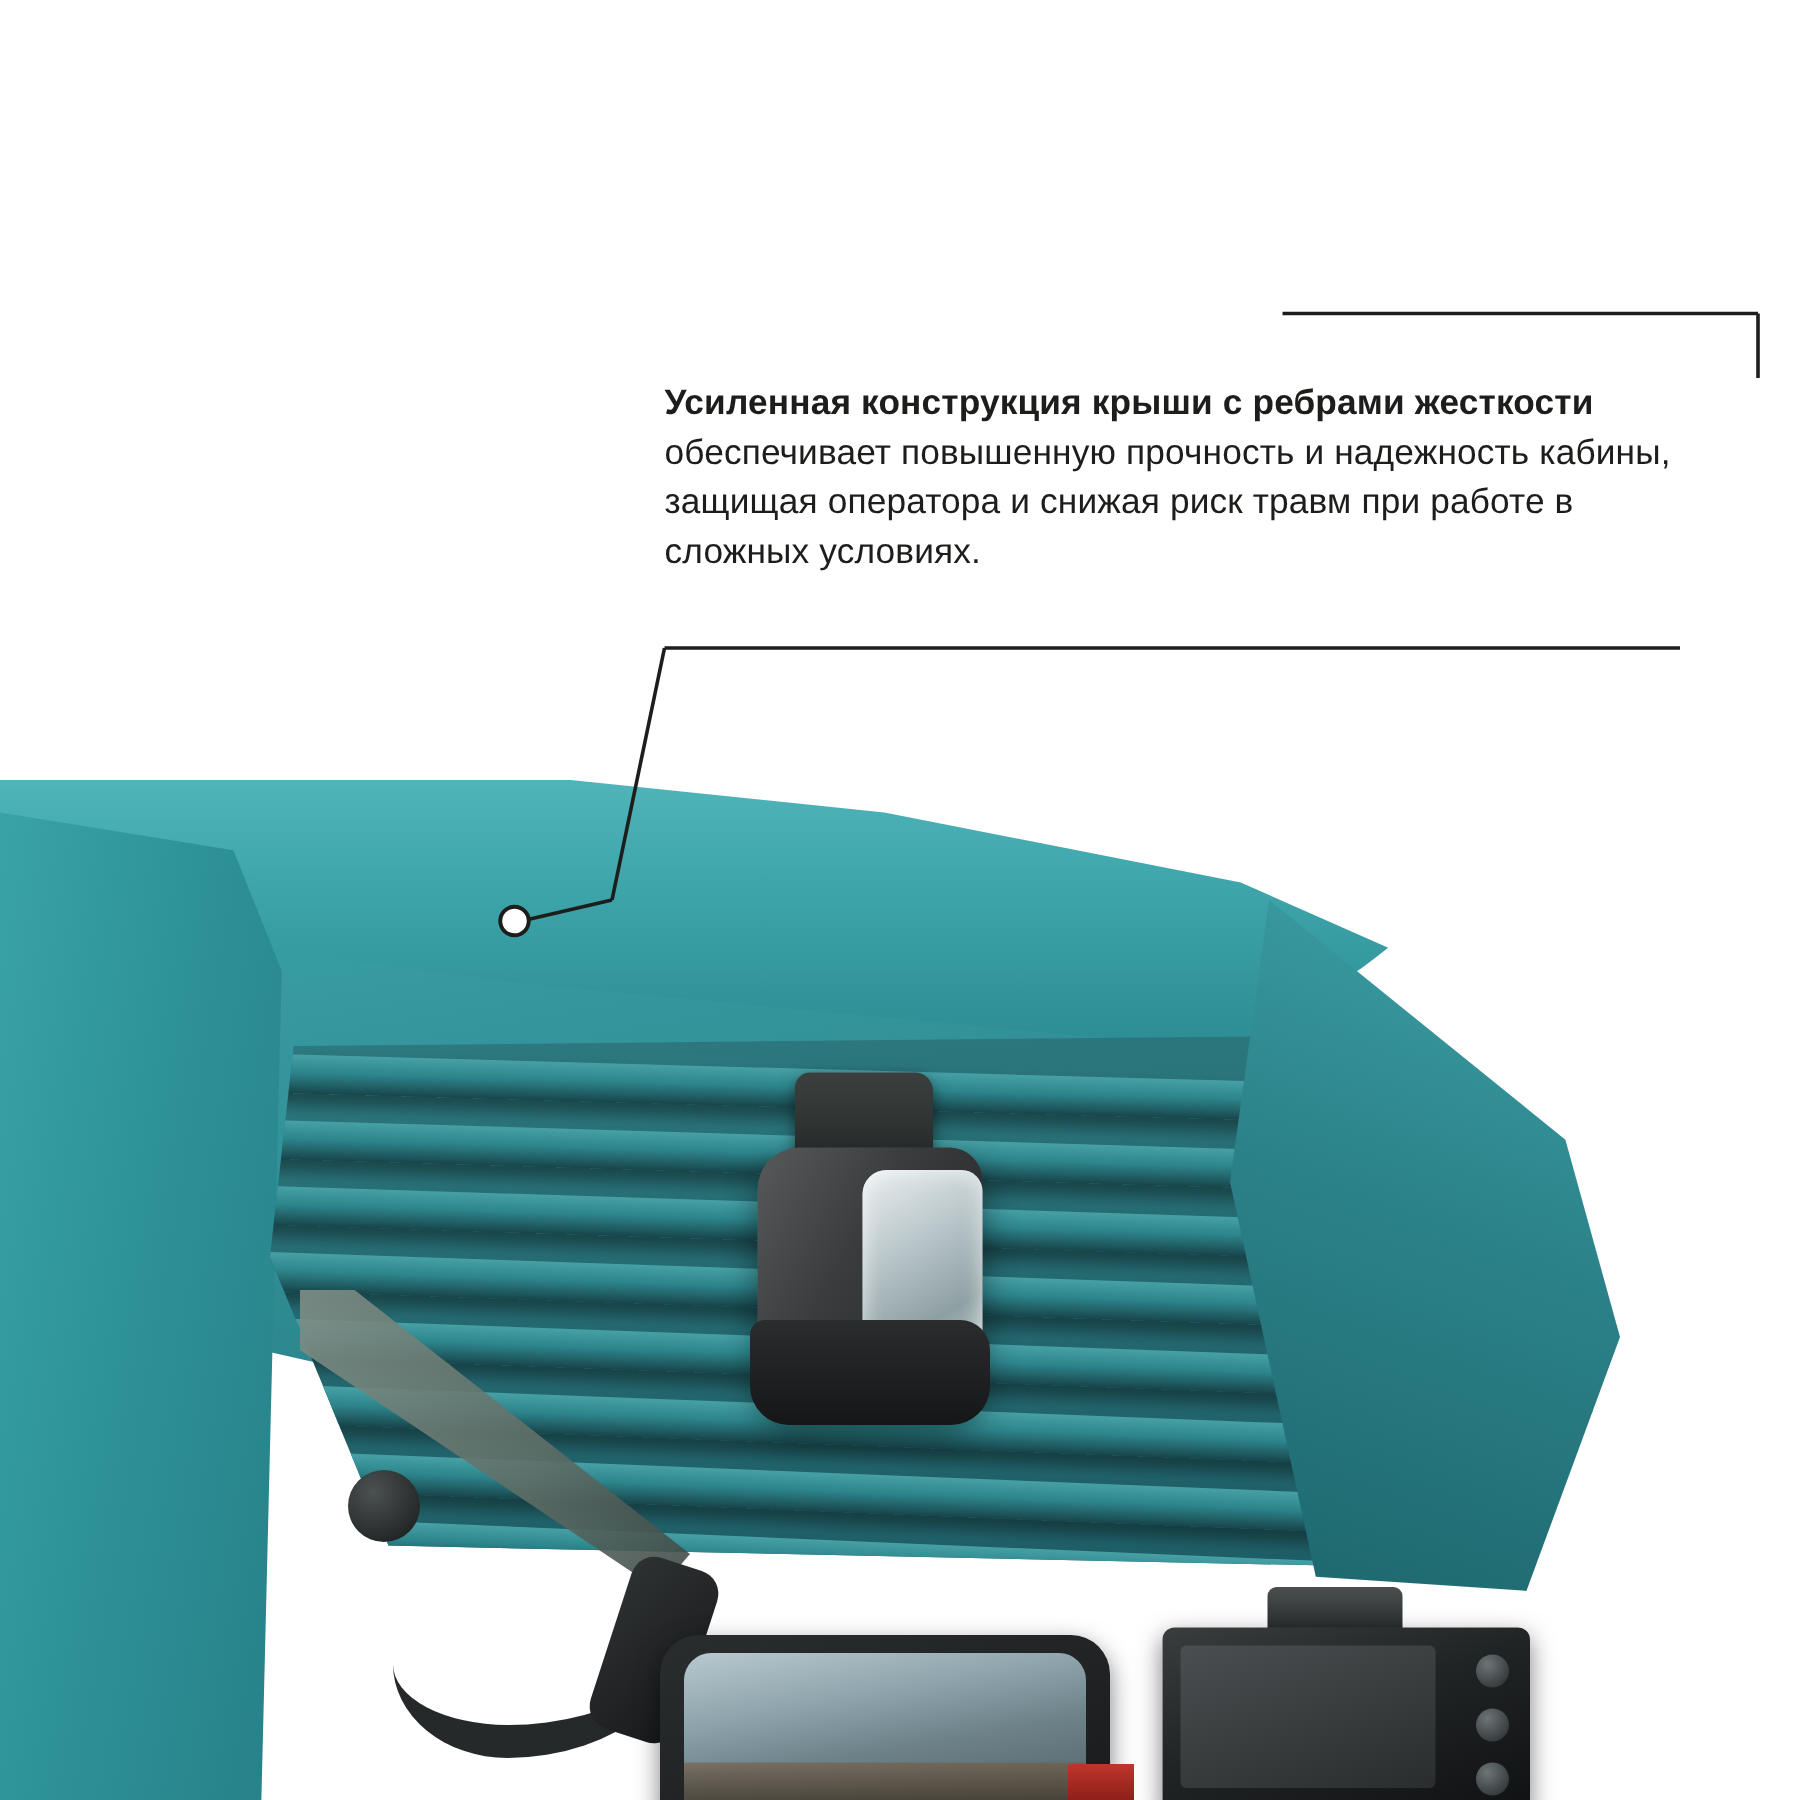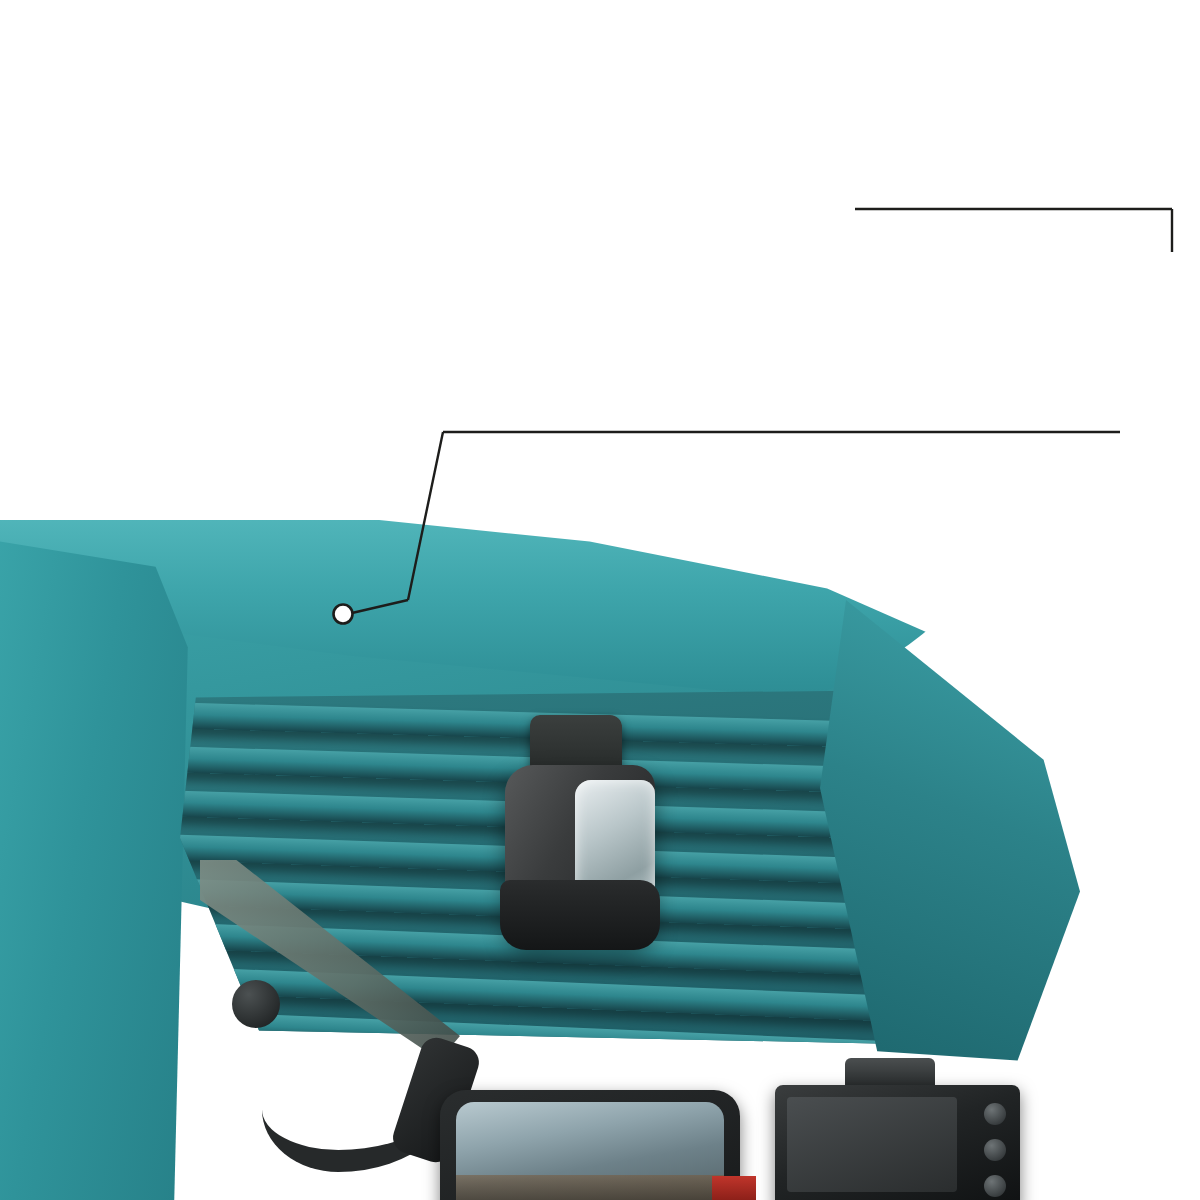--- a/index.html
+++ b/index.html
@@ -328,14 +328,17 @@
 
   <svg class="leader" viewBox="0 0 1200 1200">
     <line x1="855" y1="209" x2="1172" y2="209" stroke="#1d1d1b" stroke-width="2.4"></line>
     <line x1="1172" y1="209" x2="1172" y2="252" stroke="#1d1d1b" stroke-width="2.4"></line>
     <line x1="443" y1="432" x2="1120" y2="432" stroke="#1d1d1b" stroke-width="2.4"></line>
     <line x1="443" y1="432" x2="408" y2="600" stroke="#1d1d1b" stroke-width="2.4"></line>
     <line x1="408" y1="600" x2="352" y2="613" stroke="#1d1d1b" stroke-width="2.4"></line>
     <circle cx="343" cy="614" r="9.5" fill="#ffffff" stroke="#1d1d1b" stroke-width="2.6"></circle>
   </svg>
 
+  <div class="callout-text">
+    <b>Усиленная конструкция крыши с ребрами жесткости</b><span> обеспечивает повышенную прочность и надежность кабины, защищая оператора и снижая риск травм при работе в сложных условиях.</span>
+  </div>
 
 </div>
 
 </body></html>

